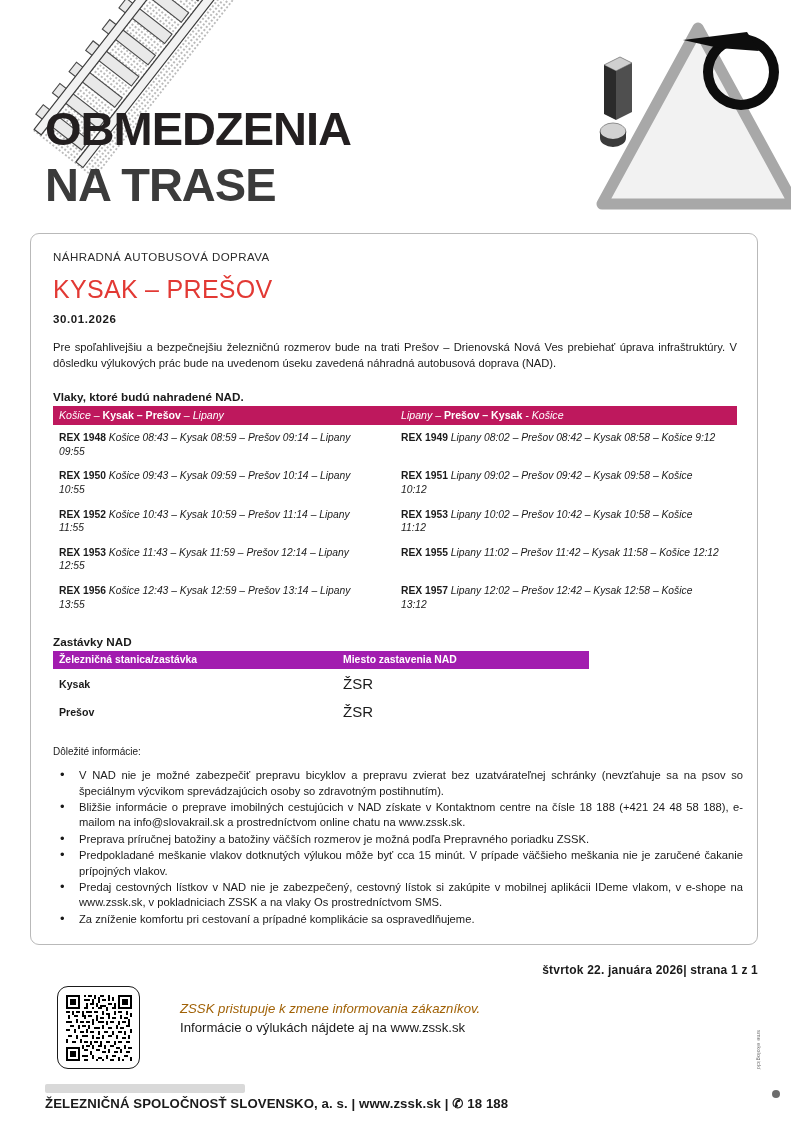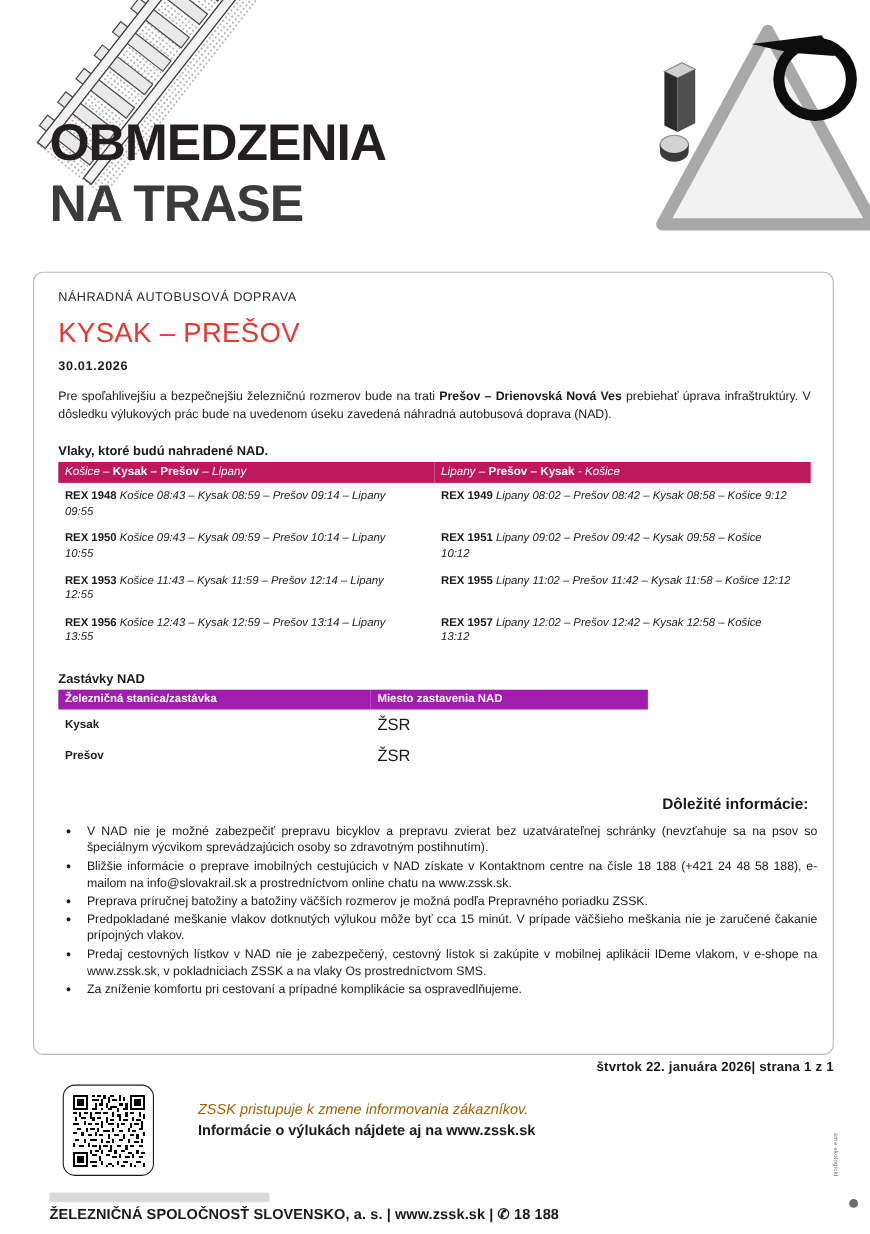--- a/index.html
+++ b/index.html
@@ -17,37 +17,37 @@
   .banner svg { position:absolute; left:0; top:0; }
   .banner-title {
     position:absolute; left:33px; top:105px;
     font-weight:bold; font-size:47px; line-height:47px;
     letter-spacing:-1px; color:#231f20;
   }
   .banner-title .l2 { display:block; margin-top:9px; color:#3b3b3b; }
 
   
   .card {
-    position:absolute; left:30px; top:247px; width:728px; height:712px;
+    position:absolute; left:30px; top:233px; width:728px; height:712px;
     border:1px solid #b9b9b9; border-radius:9px; background:#fff;
   }
   .card-inner { padding:17px 22px 0 22px; }
 
   .kicker { font-size:11.5px; letter-spacing:.45px; color:#2b2b2b; }
   .route-title {
     margin-top:12px; font-size:25px; letter-spacing:.3px;
     color:#e23934; font-weight:400;
   }
   .date-line { margin-top:9px; font-size:11.5px; font-weight:bold; letter-spacing:.6px; }
 
   .intro {
     margin-top:15px; font-size:11.2px; line-height:15.6px;
     text-align:justify; width:684px;
   }
-  .intro b { font-weight:bold; }
+  .intro b { font-weight:normal; }
 
   .sec-head { margin-top:19px; font-size:11.7px; font-weight:bold; }
 
   
   .tbl { width:684px; margin-top:3px; border-collapse:collapse; table-layout:fixed; }
   .tbl .hdr td {
     background:#be185d; color:#fff; font-size:10.6px;
     padding:3px 6px 4px 6px; font-style:italic; font-weight:normal;
   }
   .tbl .hdr td b { font-weight:bold; font-style:normal; }
@@ -59,21 +59,21 @@
 
   
   .stops { width:536px; margin-top:3px; border-collapse:collapse; table-layout:fixed; }
   .stops .hdr td {
     background:#a21caf; color:#fff; font-size:10.4px; font-weight:bold;
     padding:3px 6px 4px 6px;
   }
   .stops td.s-name { font-size:10.6px; font-weight:bold; padding:6px 6px 5px 6px; }
   .stops td.s-place { font-size:15px; padding:6px 6px 5px 6px; }
 
-  .info-head { margin-top:21px; font-size:14px; font-weight:bold;text-align:right; }
+  .info-head { margin-top:21px; font-size:10px; font-weight:normal; }
   ul.notes { margin-top:11px; list-style:none; width:690px; }
   ul.notes li {
     position:relative; padding-left:26px; margin-bottom:1px;
     font-size:11.2px; line-height:15.4px; text-align:justify;
   }
   ul.notes li:before {
     content:"\2022"; position:absolute; left:7px; top:-1px; font-size:13px;
   }
 
   
@@ -82,21 +82,21 @@
     font-size:12px; font-weight:bold; letter-spacing:.2px;
   }
   .qr-box {
     position:absolute; left:57px; top:986px; width:83px; height:83px;
     border:1.6px solid #1a1a1a; border-radius:11px; background:#fff;
     display:flex; align-items:center; justify-content:center;
   }
   .qr-box svg { display:block; }
   .promo { position:absolute; left:180px; top:1000px; }
   .promo .p1 { font-size:13.2px; line-height:18px; color:#a16207;font-style:italic; }
-  .promo .p2 { font-size:13.2px; line-height:18px; font-weight:bold; margin-top:1px;text-align:right; }
+  .promo .p2 { font-size:13.2px; line-height:18px; font-weight:normal; margin-top:1px; }
 
   .eco {
     position:absolute; left:762px; top:1030px; width:14px;
     font-size:5.6px; color:#6d6d6d; letter-spacing:.2px;
     transform:rotate(90deg); transform-origin:left top; white-space:nowrap;
   }
   .eco-dot {
     position:absolute; left:772px; top:1090px; width:8px; height:8px;
     border-radius:50%; background:#6d6d6d;
   }
@@ -249,20 +249,24 @@
             <td><span>Košice</span><span> – </span><b>Kysak – Prešov</b><span> – </span><span>Lipany</span></td>
             <td><span>Lipany</span><span> – </span><b>Prešov – Kysak</b><span> - </span><span>Košice</span></td>
           </tr>
           <tr>
             <td class="cell"><b>REX 1948</b><span> Košice 08:43 – Kysak 08:59 – Prešov 09:14 – Lipany 09:55</span></td>
             <td class="cell"><b>REX 1949</b><span> Lipany 08:02 – Prešov 08:42 – Kysak 08:58 – Košice 9:12</span></td>
           </tr>
           <tr>
             <td class="cell"><b>REX 1950</b><span> Košice 09:43 – Kysak 09:59 – Prešov 10:14 – Lipany 10:55</span></td>
             <td class="cell"><b>REX 1951</b><span> Lipany 09:02  – Prešov 09:42 – Kysak 09:58 – Košice 10:12</span></td>
+          </tr>
+          <tr>
+            <td class="cell"><b>REX 1952</b><span> Košice 10:43 – Kysak 10:59 – Prešov 11:14 – Lipany 11:55</span></td>
+            <td class="cell"><b>REX 1953</b><span> Lipany 10:02 – Prešov 10:42 – Kysak 10:58 – Košice 11:12</span></td>
           </tr>
           <tr>
             <td class="cell"><b>REX 1953</b><span> Košice 11:43 – Kysak 11:59 – Prešov 12:14 – Lipany 12:55</span></td>
             <td class="cell"><b>REX 1955</b><span> Lipany 11:02 – Prešov 11:42 – Kysak 11:58 – Košice 12:12</span></td>
           </tr>
           <tr>
             <td class="cell"><b>REX 1956</b><span> Košice 12:43 – Kysak 12:59 – Prešov 13:14 – Lipany 13:55</span></td>
             <td class="cell"><b>REX 1957</b><span> Lipany 12:02 – Prešov 12:42 – Kysak 12:58 – Košice 13:12</span></td>
           </tr>
         </tbody>

